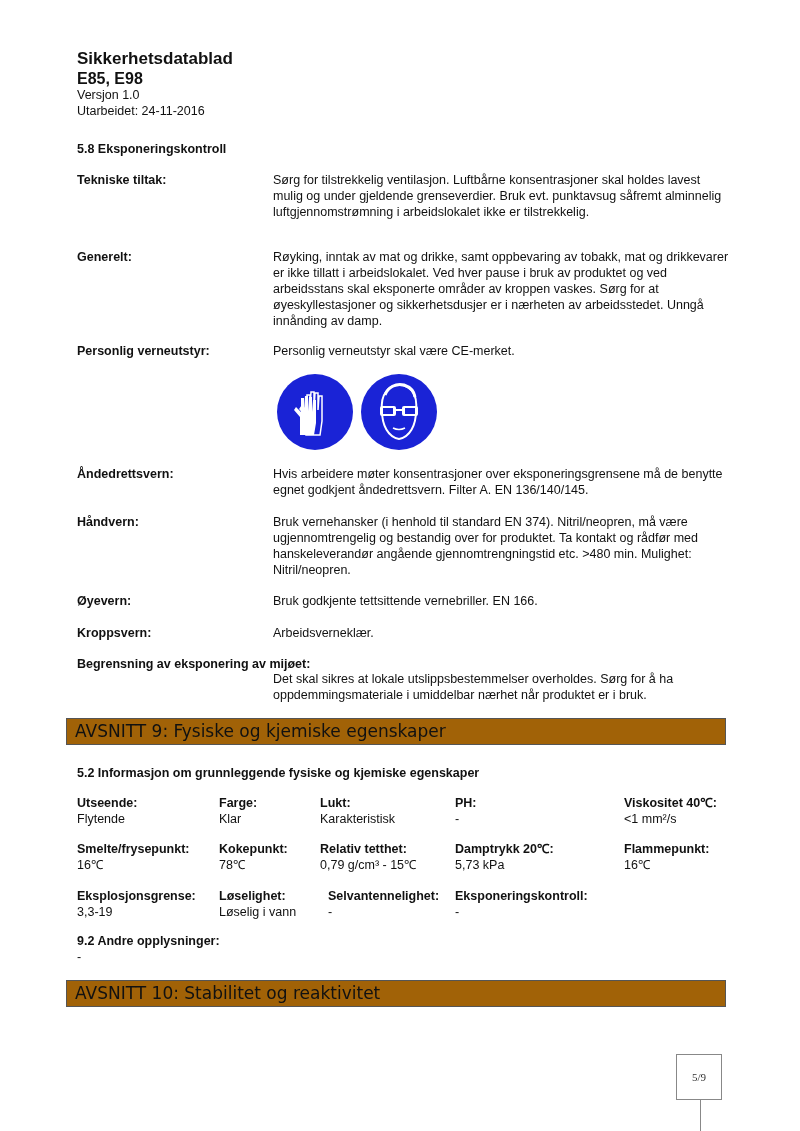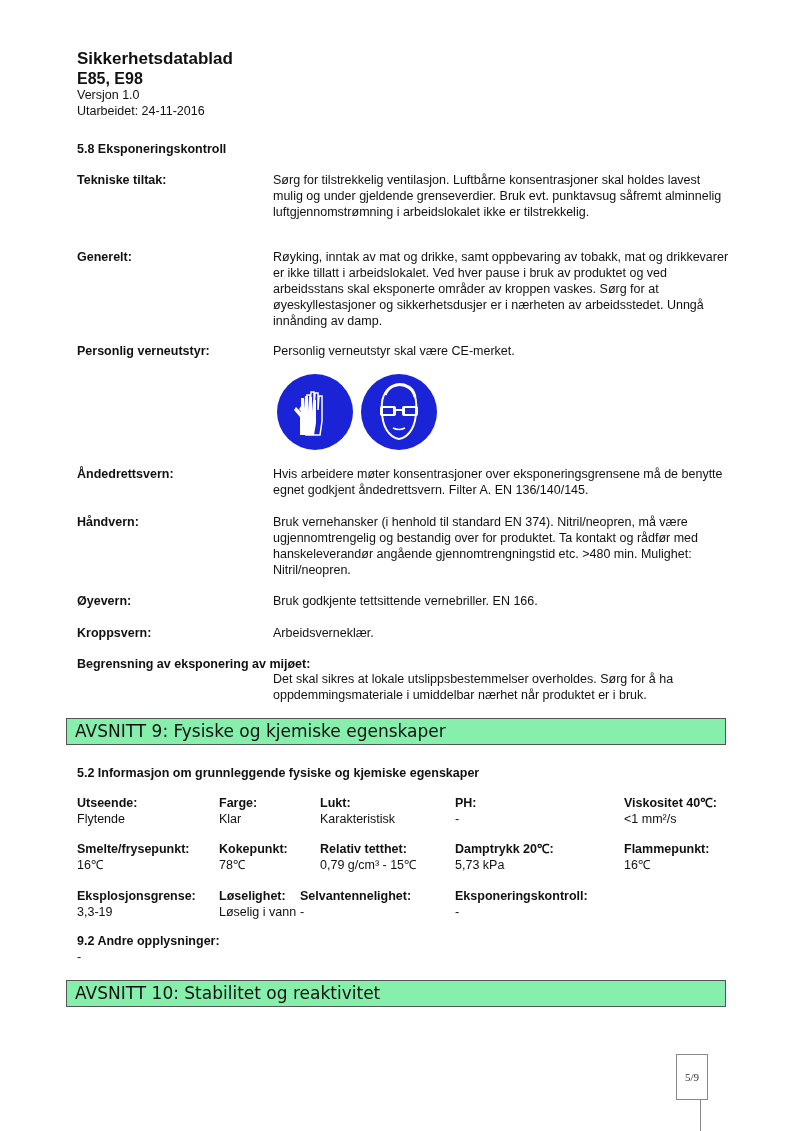--- a/index.html
+++ b/index.html
@@ -5,29 +5,29 @@
   html, body { margin: 0; padding: 0; background: #ffffff; }
   body { width: 800px; height: 1131px; position: relative; overflow: hidden;
          font-family: "Liberation Sans", sans-serif; color: #111; }
   .abs { position: absolute; }
   .title { left: 77px; top: 49px; font-size: 17px; font-weight: bold; text-align: right; }
   .subtitle { left: 77px; top: 70px; font-size: 16px; font-weight: bold; }
   .meta { left: 77px; font-size: 12.5px; }
   .subhead { left: 77px; font-size: 12.5px; font-weight: bold; }
   .row-label { left: 77px; font-size: 12.5px; font-weight: bold; }
   .row-text { left: 273px; width: 460px; font-size: 12.5px; line-height: 16px; }
-  .section-bar { left: 66px; width: 660px; height: 27px; background: #86efac;
+  .section-bar { left: 66px; width: 660px; height: 27px; background: #a16207;
                  border: 1px solid #555; box-sizing: border-box;
                  font-family: "DejaVu Sans", sans-serif; font-size: 17px; color: #111;
                  padding-left: 8px; line-height: 25px; }
   .prop { font-size: 12.5px; line-height: 16px; }
   .prop .k { font-weight: bold; display: block; }
   .prop .v { display: block; }
   .icons { left: 276px; top: 373px; display: flex; gap: 6px; }
-  .pg-box { left: 676px; top: 1054px; width: 32px; height: 46px; border: 1px solid #888;
+  .pg-box { left: 676px; top: 1054px; width: 46px; height: 46px; border: 1px solid #888;
             box-sizing: border-box; font-family: "Liberation Serif", serif; font-size: 11px;
             display: flex; align-items: center; justify-content: center; color: #333; }
   .pg-line { left: 700px; top: 1100px; width: 1px; height: 31px; background: #888; }
 </style>
 </head>
 <body>
 
 <div class="abs title">Sikkerhetsdatablad</div>
 <div class="abs subtitle">E85, E98</div>
 <div class="abs meta" style="top:88px">Versjon 1.0</div>
@@ -125,21 +125,21 @@
 </div>
 
 <div class="abs prop" style="left:77px; top:888px">
   <span class="k">Eksplosjonsgrense:</span>
     <span class="v">3,3-19</span>
 </div>
 <div class="abs prop" style="left:219px; top:888px">
   <span class="k">Løselighet:</span>
     <span class="v">Løselig i vann</span>
 </div>
-<div class="abs prop" style="left:300px; top:888px">
+<div class="abs prop" style="left:328px; top:888px">
   <span class="k">Selvantennelighet:</span>
     <span class="v">-</span>
 </div>
 <div class="abs prop" style="left:455px; top:888px">
   <span class="k">Eksponeringskontroll:</span>
     <span class="v">-</span>
 </div>
 
 <div class="abs subhead" style="top:934px">9.2 Andre opplysninger:</div>
 <div class="abs meta" style="top:950px">-</div>

